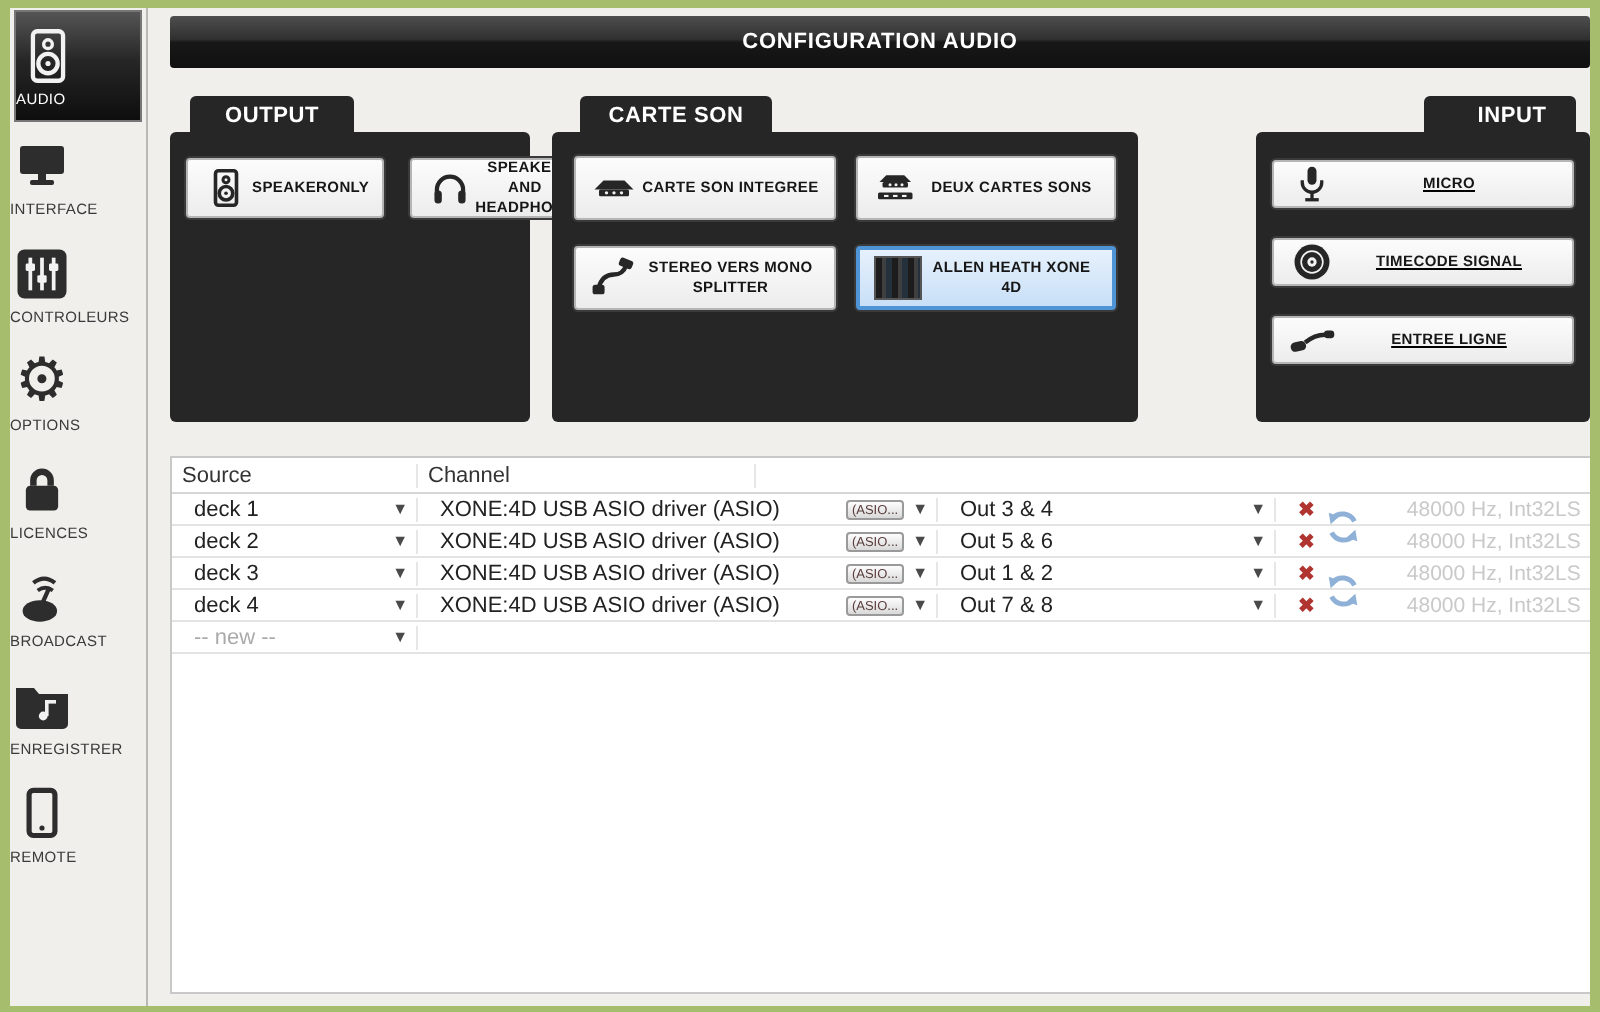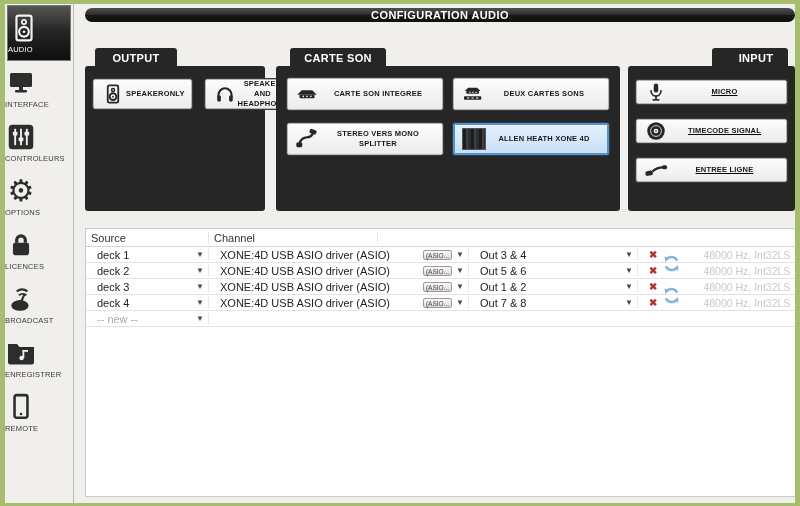--- a/index.html
+++ b/index.html
@@ -12,34 +12,34 @@
   .side-item { height:54px; display:flex; flex-direction:column; justify-content:center; cursor:pointer; }
   .side-item .ic { width:32px; height:32px; display:flex; align-items:center; justify-content:center; color:#2d2d2d; }
   .side-item .lab { font-size:7.5px; color:#3a3a3a; margin-top:1px; letter-spacing:.2px; }
   .side-item.sel { background:linear-gradient(#555 0%, #262626 45%, #0e0e0e 100%); border:1px solid #777; margin:1px 2px 0 2px; height:56px; }
   .side-item.sel .ic { color:#f2f2f2; }
   .side-item.sel .lab { color:#fff; }
   .gear-glyph { font-size:30px; line-height:30px; font-family:"DejaVu Sans", sans-serif; }
 
   
   .main { position:absolute; left:80px; top:0; right:0; height:100%; }
-  .titlebar { position:absolute; left:0; top:4px; right:0; height:14px; border-radius:10px;
+  .titlebar { position:absolute; left:0; top:4px; right:0; height:26px; border-radius:2px;
     background:linear-gradient(#4e4e4e 0%, #303030 45%, #181818 50%, #101010 100%);
     display:flex; align-items:center; justify-content:center; }
   .titlebar span { color:#fff; font-weight:bold; font-size:11px; letter-spacing:.4px; }
 
   .tab { position:absolute; height:20px; background:#262626; border-radius:3px 3px 0 0;
     color:#fff; font-weight:bold; font-size:11px; display:flex; align-items:center; justify-content:center; letter-spacing:.3px; }
   .tab-output { left:10px; top:44px; width:82px; }
   .tab-carte  { left:205px; top:44px; width:96px; }
   .tab-input  { left:627px; top:44px; width:76px;padding-left:12px; }
 
   .panel { position:absolute; top:62px; height:145px; background:#262626; border-radius:3px; }
   .panel-output { left:0; width:180px; padding:13px 8px; display:flex; flex-direction:row; gap:13px; }
-  .panel-carte  { left:191px; width:344px; padding:12px 11px; display:grid; grid-template-columns:1fr 1fr; column-gap:10px; row-gap:13px; align-content:start; }
+  .panel-carte  { left:191px; width:293px; padding:12px 11px; display:grid; grid-template-columns:1fr 1fr; column-gap:10px; row-gap:13px; align-content:start; }
   .panel-input  { left:543px; width:167px; padding:14px 8px; display:flex; flex-direction:column; gap:15px; }
 
   .sbtn { position:relative; height:30px; background:linear-gradient(#fcfcfc,#ececec); border:1px solid #b5b5b5;
     border-radius:2px; display:flex; align-items:center; cursor:pointer; box-shadow:0 0 0 1px #3a3a3a; }
   .panel-carte .sbtn { height:32px; }
   .panel-input .sbtn { height:24px;text-decoration:underline; }
   .sbtn .ic { position:absolute; left:7px; width:24px; height:24px; display:flex; align-items:center; justify-content:center; color:#262626; }
   .sbtn .lbl { flex:1; text-align:center; font-size:7.5px; font-weight:bold; color:#161616; letter-spacing:.2px;
     padding:0 6px 0 32px; line-height:1.35; }
   .sbtn.sel { background:linear-gradient(#e6f1fc,#c8dff7); border:2px solid #4f94d6; }

